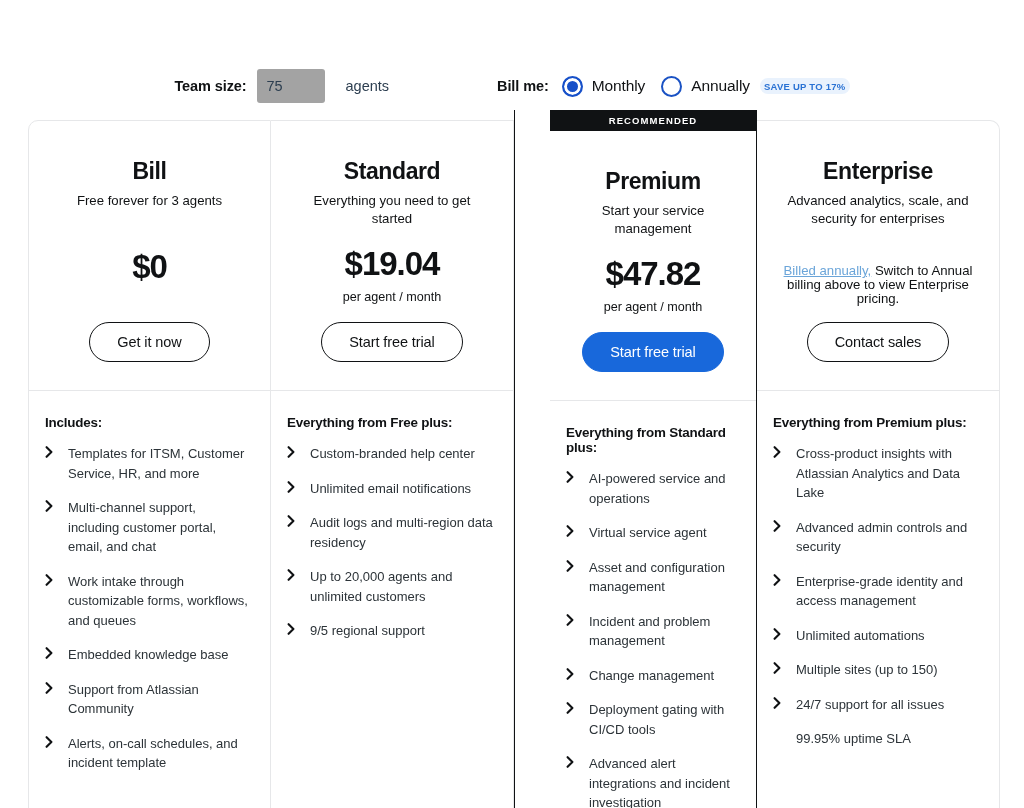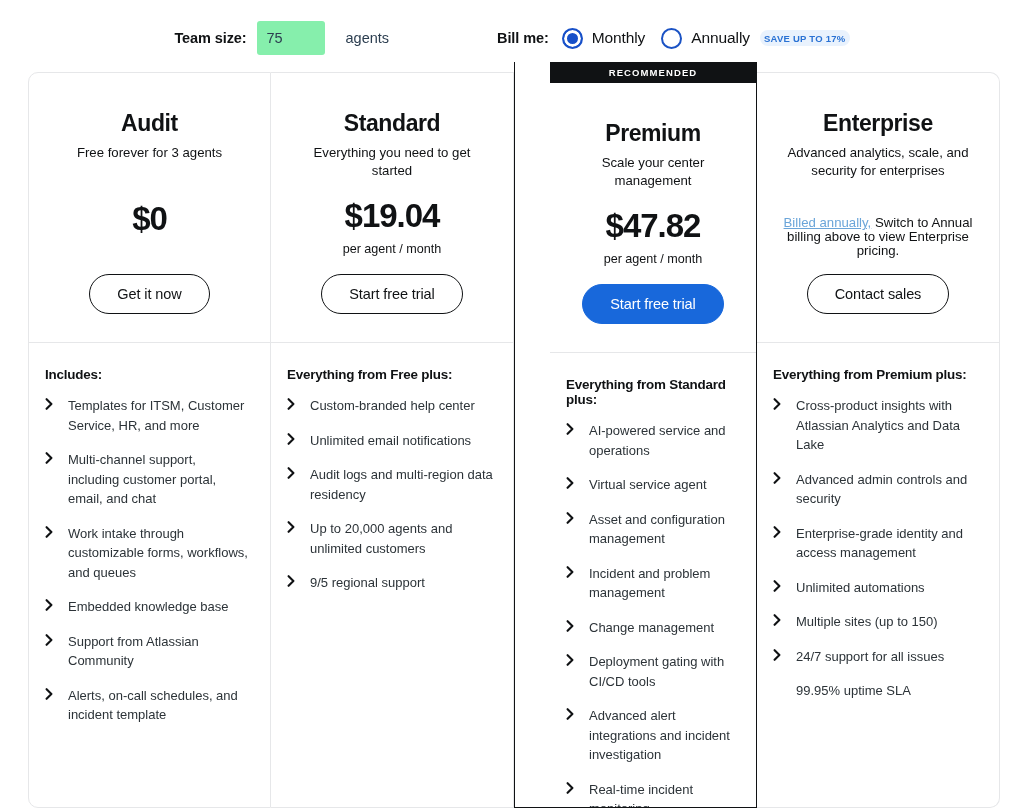--- a/index.html
+++ b/index.html
@@ -14,41 +14,42 @@
   }
 
   
   #controls-bar {
     height: 72px;
     display: flex;
     align-items: center;
     justify-content: center;
     gap: 0;
     padding-top: 4px;
+    margin-top: 48px;
   }
 
   .control-group {
     display: flex;
     align-items: center;
   }
 
   #team-size-group { margin-right: 108px; }
 
   .control-label {
     font-size: 14.5px;
     font-weight: 700;
     color: #101214;
     letter-spacing: -0.1px;
   }
 
   #team-size-input {
     width: 68px;
     height: 34px;
     margin-left: 10px;
-    background: #86efac;
+    background: #a3a3a3;
     border: none;
     border-radius: 3px;
     font-family: "Liberation Sans", sans-serif;
     font-size: 14.5px;
     color: #2c3e50;
     padding: 0 10px;
     outline: none;
   }
 
   #agents-unit {
@@ -300,21 +301,21 @@
     </div>
 
     <span id="save-badge">SAVE UP TO 17%</span>
   </div>
 
 </div>
 
 <div id="pricing-table">
     <div class="plan-col">
       <div class="plan-head">
-        <div class="plan-name">Audit</div>
+        <div class="plan-name">Bill</div>
         <div class="plan-tagline">Free forever for 3 agents</div>
         <div class="price-block">
           <div class="plan-price">$0</div>
         </div>
         <div class="cta-wrap"><button class="cta-btn">Get it now</button></div>
       </div>
       <div class="plan-features">
         <div class="features-title">Includes:</div>
         <ul class="feature-list">
           <li class="feature-item">
@@ -421,21 +422,21 @@
             </span>
             <span>9/5 regional support</span>
           </li>
         </ul>
       </div>
     </div>
     <div class="plan-col recommended">
       <div class="recommended-banner">RECOMMENDED</div>
       <div class="plan-head">
         <div class="plan-name">Premium</div>
-        <div class="plan-tagline">Scale your center management</div>
+        <div class="plan-tagline">Start your service management</div>
         <div class="price-block">
           <div class="plan-price">$47.82</div>
           <div class="plan-period">per agent / month</div>
         </div>
         <div class="cta-wrap"><button class="cta-btn primary">Start free trial</button></div>
       </div>
       <div class="plan-features">
         <div class="features-title">Everything from Standard plus:</div>
         <ul class="feature-list">
           <li class="feature-item">

